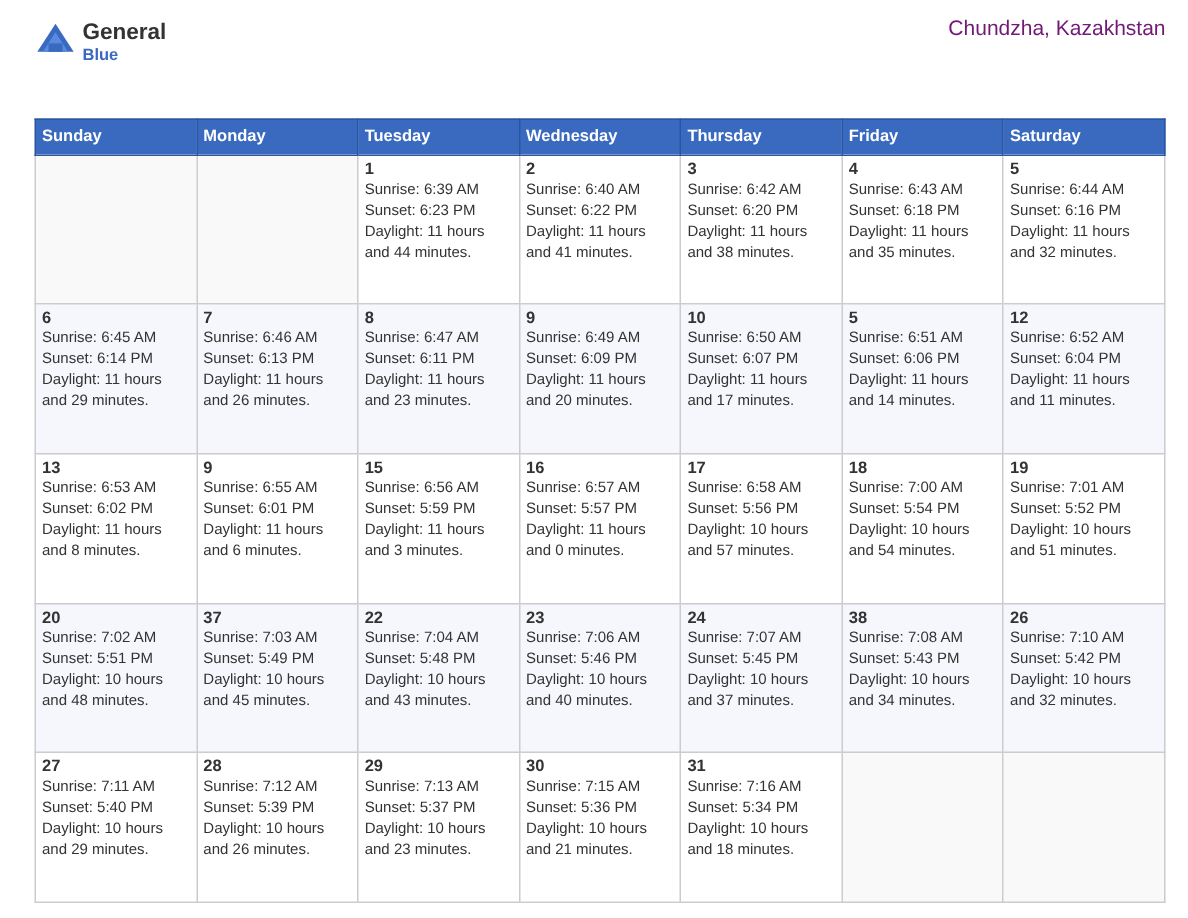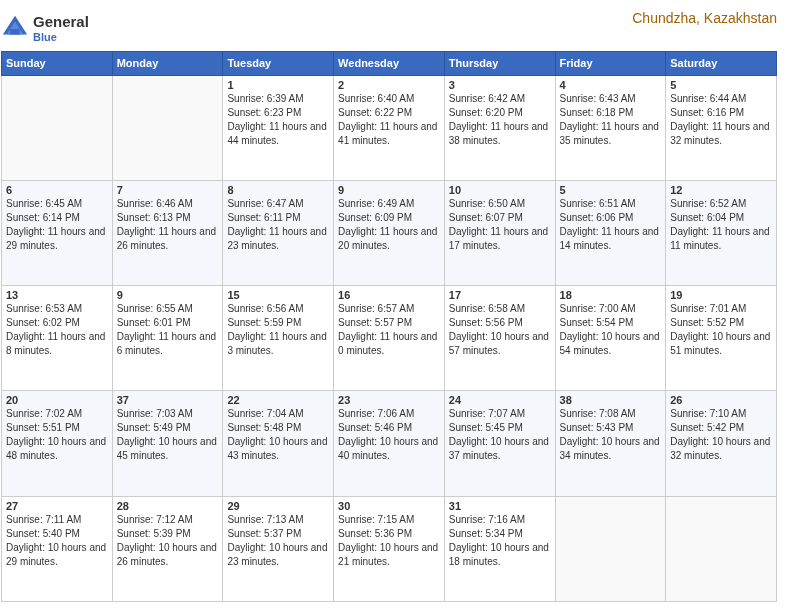--- a/index.html
+++ b/index.html
@@ -6,21 +6,21 @@
     body {
       width: 792px;
       height: 612px;
       font-family: Arial, Helvetica, sans-serif;
       background: #fff;
       overflow: hidden;
     }
     .page {
       width: 792px;
       height: 612px;
-      padding: 10px 15px 10px 1px;
+      padding: 10px 15px 10px 23px;
       display: flex;
       flex-direction: column;
     }
     .header {
       display: flex;
       justify-content: space-between;
       align-items: flex-start;
       margin-bottom: 8px;
     }
     .logo {
@@ -52,28 +52,29 @@
       text-align: right;
     }
     .month-title {
       font-size: 32px;
       font-weight: normal;
       color: #333;
       line-height: 1.1;
     }
     .location {
       font-size: 14px;
-      color: #a16207;
+      color: #701a75;
     }
     .calendar {
       flex: 1;
       border: 1px solid #ccc;
       border-collapse: collapse;
       width: 100%;
       table-layout: fixed;
+      margin-top: 28px;
     }
     .calendar th {
       background: #3a6abf;
       color: white;
       font-size: 11px;
       font-weight: bold;
       padding: 4px 4px;
       text-align: left;
       border: 1px solid #2a55a0;
       height: 24px;

